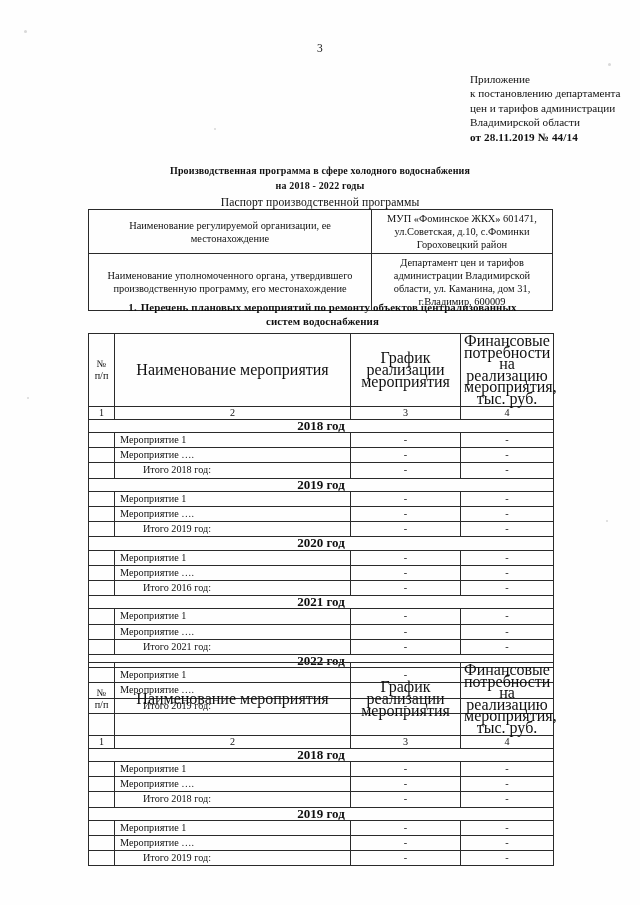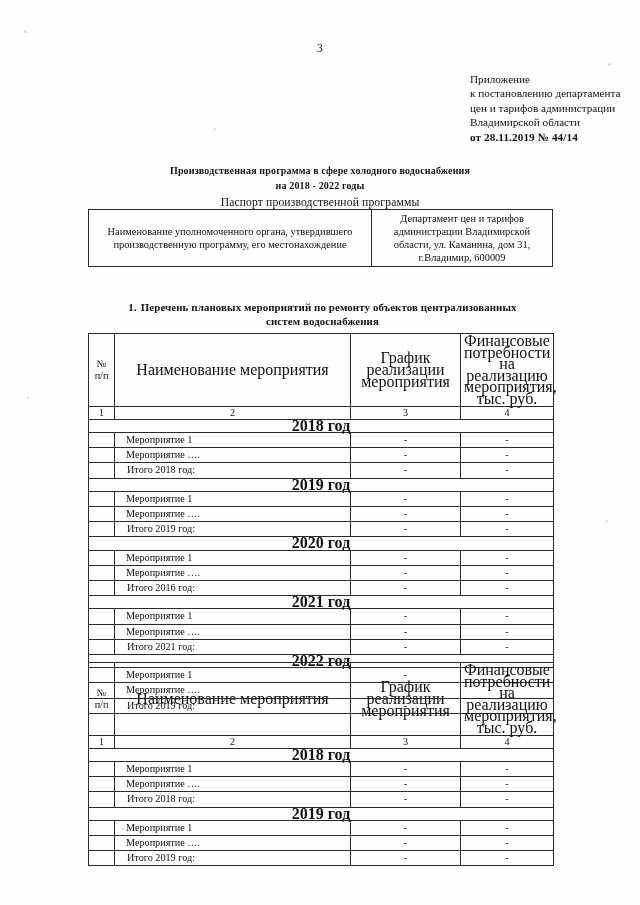--- a/index.html
+++ b/index.html
@@ -129,34 +129,34 @@
   .measures th.num-head { font-size: 10.2px; line-height: 11.6px; }
   .measures td.colnum {
     text-align: center;
     font-size: 10.1px;
     height: 11px;
     padding: 0 2px;
   }
   .measures td.year-band {
     text-align: center;
     font-weight: 700;
-    font-size: 16px;
+    font-size: 13px;
     height: 12px;
     padding: 0;
     border-left: 1px solid #2a2a2a;
     border-right: 1px solid #2a2a2a;
   }
   .measures td.idx { height: 12px; padding: 0; }
   .measures td.name {
     text-align: left;
-    padding-left: 11px;
+    padding-left: 5px;
     height: 12px;
     font-size: 10.2px;
   }
-  .measures td.name.total { padding-left: 12px; }
+  .measures td.name.total { padding-left: 28px; }
   .measures td.val {
     text-align: center;
     height: 12px;
     font-size: 10.2px;
     padding: 0;
   }
   
   .speck {
     position: absolute;
     background: #b9b9b9;
@@ -181,20 +181,24 @@
 
   <div class="doc-title">
     <div>Производственная программа в сфере холодного водоснабжения</div>
     <div>на 2018 - 2022 годы</div>
   </div>
 
   <div class="passport-title">Паспорт производственной программы</div>
 
   <table class="doc" id="passport-table">
     <tbody>
+      <tr>
+        <td class="left-col">Наименование регулируемой организации, ее местонахождение</td>
+        <td>МУП «Фоминское ЖКХ» 601471, ул.Советская, д.10, с.Фоминки Гороховецкий район</td>
+      </tr>
       <tr>
         <td class="left-col">Наименование уполномоченного органа, утвердившего производственную программу, его местонахождение</td>
         <td>Департамент цен и тарифов администрации Владимирской области, ул. Каманина, дом 31, г.Владимир, 600009</td>
       </tr>
     </tbody>
   </table>
 
   <div class="section-heading" id="section-1-heading">
     <div>
       <span class="num">1.</span><span>Перечень плановых мероприятий по ремонту объектов централизованных</span>

